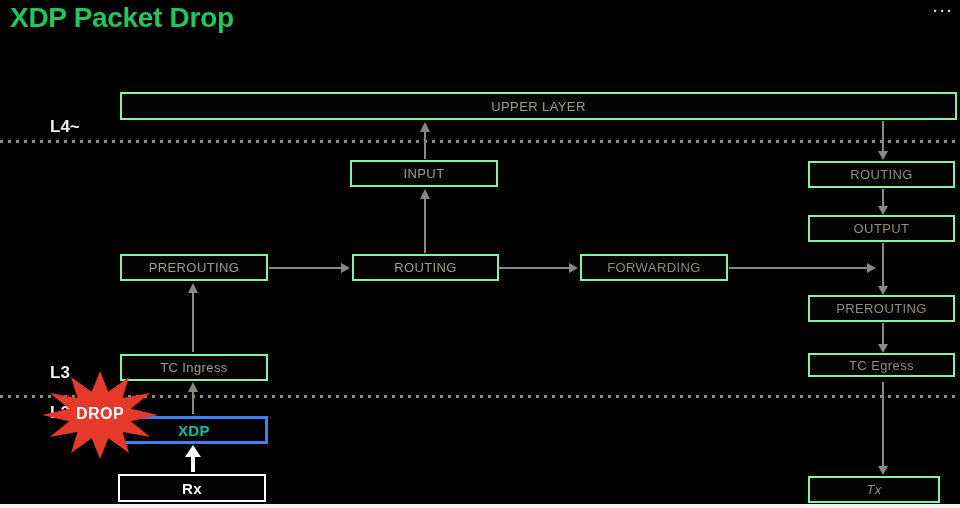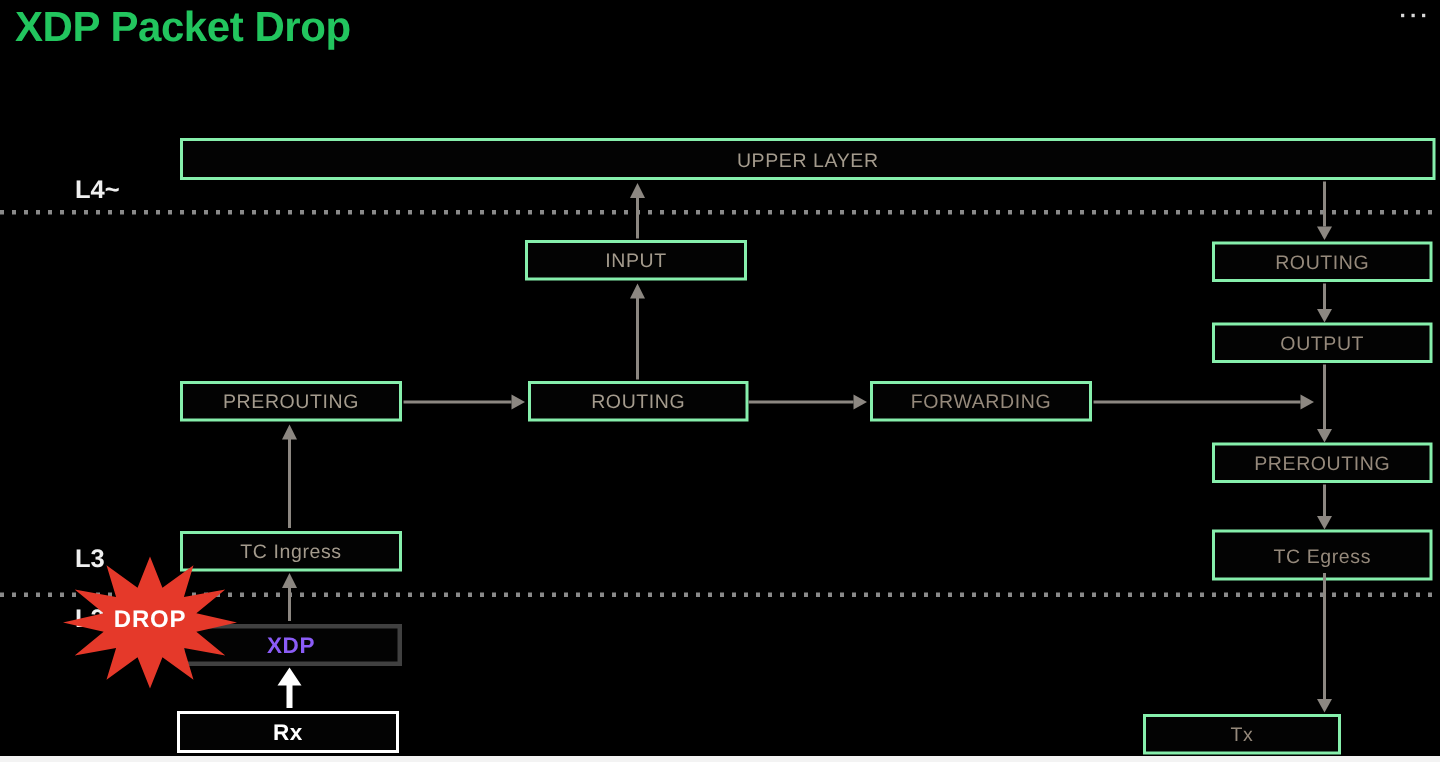--- a/index.html
+++ b/index.html
@@ -33,30 +33,30 @@
   .node.warm{color:#95897b;}
   #upper-layer{left:120px;top:92px;width:837px;height:28px;}
   #input{left:350px;top:160px;width:148px;height:27px;}
   #routing-upper{left:808px;top:161px;width:147px;height:27px;}
   #output{left:808px;top:215px;width:147px;height:27px;}
   #prerouting{left:120px;top:254px;width:148px;height:27px;}
   #routing{left:352px;top:254px;width:147px;height:27px;}
   #forwarding{left:580px;top:254px;width:148px;height:27px;}
   #postrouting{left:808px;top:295px;width:147px;height:27px;}
   #tc-ingress{left:120px;top:354px;width:148px;height:27px;}
-  #tc-egress{left:808px;top:353px;width:147px;height:34px;}
+  #tc-egress{left:808px;top:353px;width:147px;height:24px;}
   #xdp{
     left:120px;top:416px;width:148px;height:28px;
-    border:3px solid #404040;color:#8b5cf6;font-size:15px;font-weight:600;
+    border:3px solid #3b82f6;color:#14b8a6;font-size:15px;font-weight:600;
   }
   #rx{
     left:118px;top:474px;width:148px;height:28px;
     border:2px solid #ffffff;color:#ffffff;font-size:15px;font-weight:700;
   }
-  #tx{left:762px;top:476px;width:132px;height:27px;}
+  #tx{left:808px;top:476px;width:132px;height:27px;font-style:italic;}
   .arrows{position:absolute;left:0;top:0;z-index:3;pointer-events:none;}
   .badge{position:absolute;left:0;top:0;z-index:4;pointer-events:none;}
   .drop-label{
     position:absolute;left:58px;top:401px;width:84px;height:26px;z-index:5;
     color:#ffffff;font-size:16px;font-weight:800;text-align:center;line-height:26px;
     letter-spacing:.5px;
   }
   .bottom-bar{position:absolute;left:0;bottom:0;width:960px;height:4px;background:#f3f3f3;}
 </style>
 </head>

